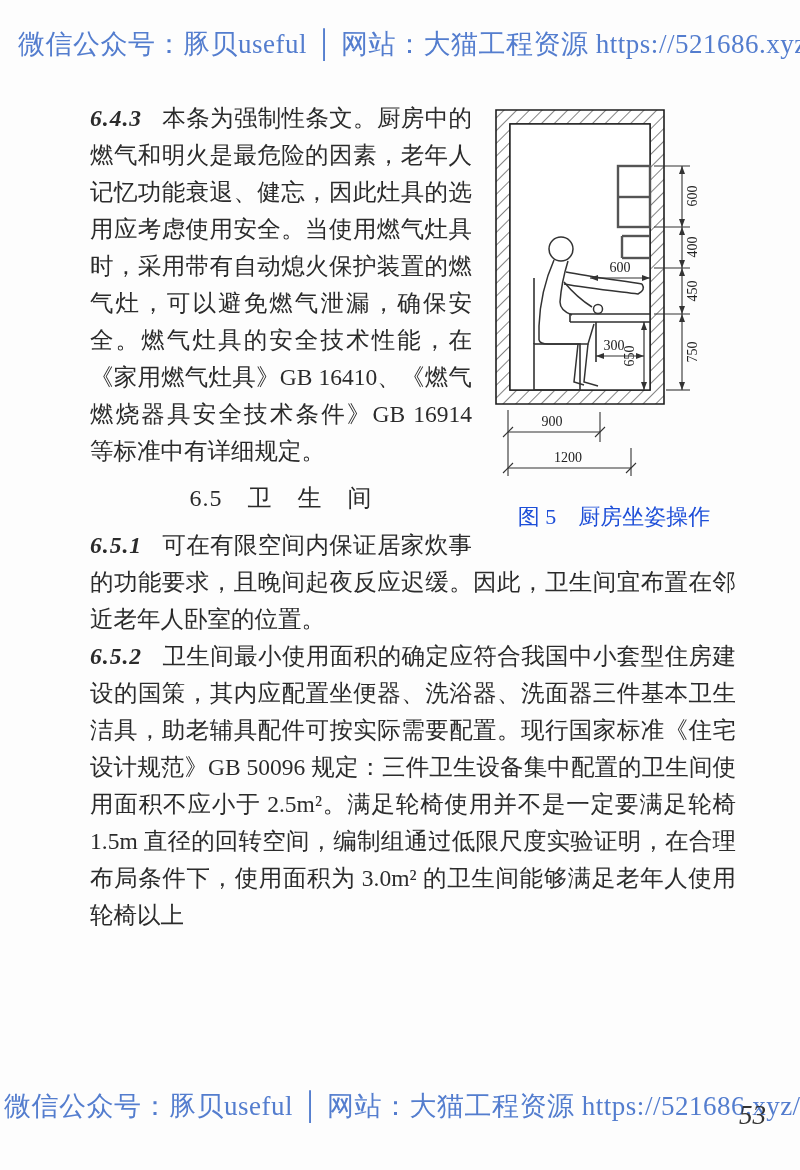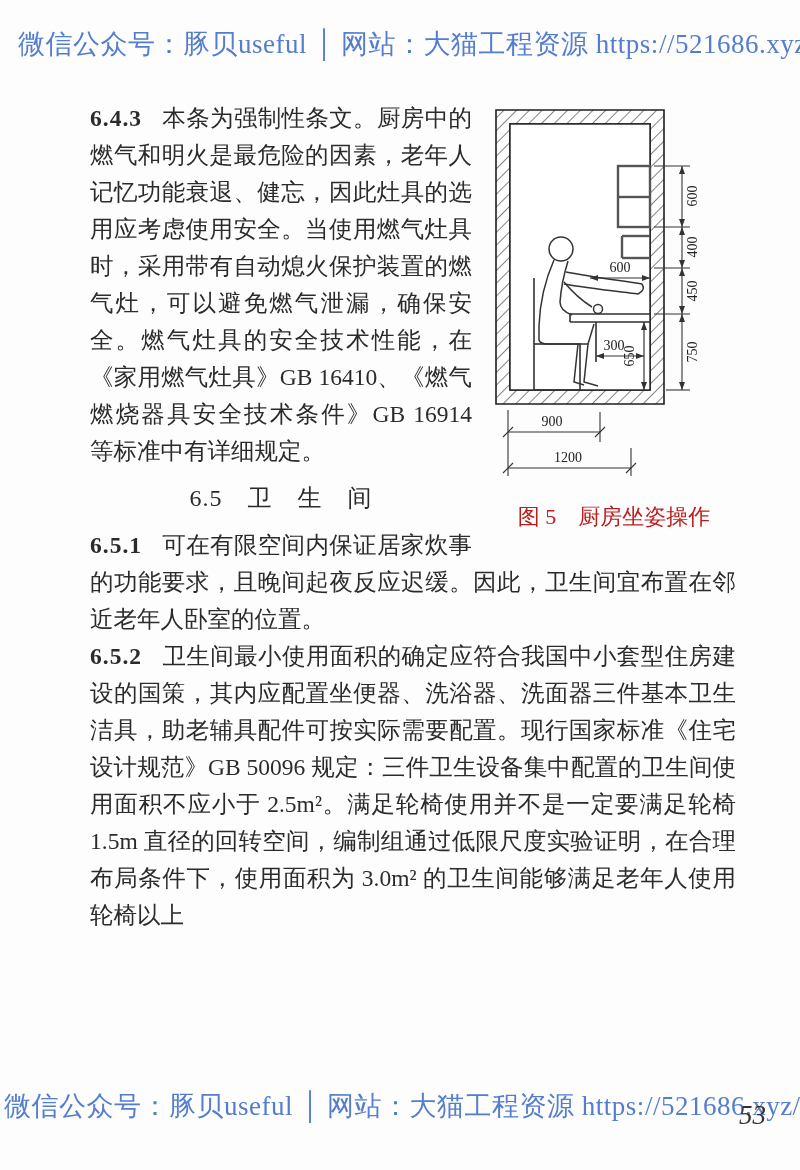--- a/index.html
+++ b/index.html
@@ -30,40 +30,41 @@
     width: 646px;
     font-size: 23.5px;
     line-height: 37px;
     text-align: justify;
   }
   .para { margin: 0; }
   .para .num {
     font-weight: bold;
     letter-spacing: 1px;
     margin-right: 20px;
+    font-style: italic;
   }
   .sec-heading {
     font-size: 24px;
     font-weight: normal;
     text-align: center;
     margin: 10px 0 10px 0;
     letter-spacing: 1px;
   }
   figure.fig {
     float: right;
     width: 300px;
     margin: 4px -48px 6px 12px;
     padding: 0;
     text-align: center;
   }
   figure.fig svg { display:block; }
   figcaption {
     font-size: 22px;
     line-height: 38px;
-    color: #b91c1c;
+    color: #1d4ed8;
     margin-top: 14px;
     margin-right: 40px;
     text-align: center;
   }
   .page-number {
     position: absolute;
     top: 1100px;
     right: 34px;
     font-size: 27px;
     font-style: italic;

